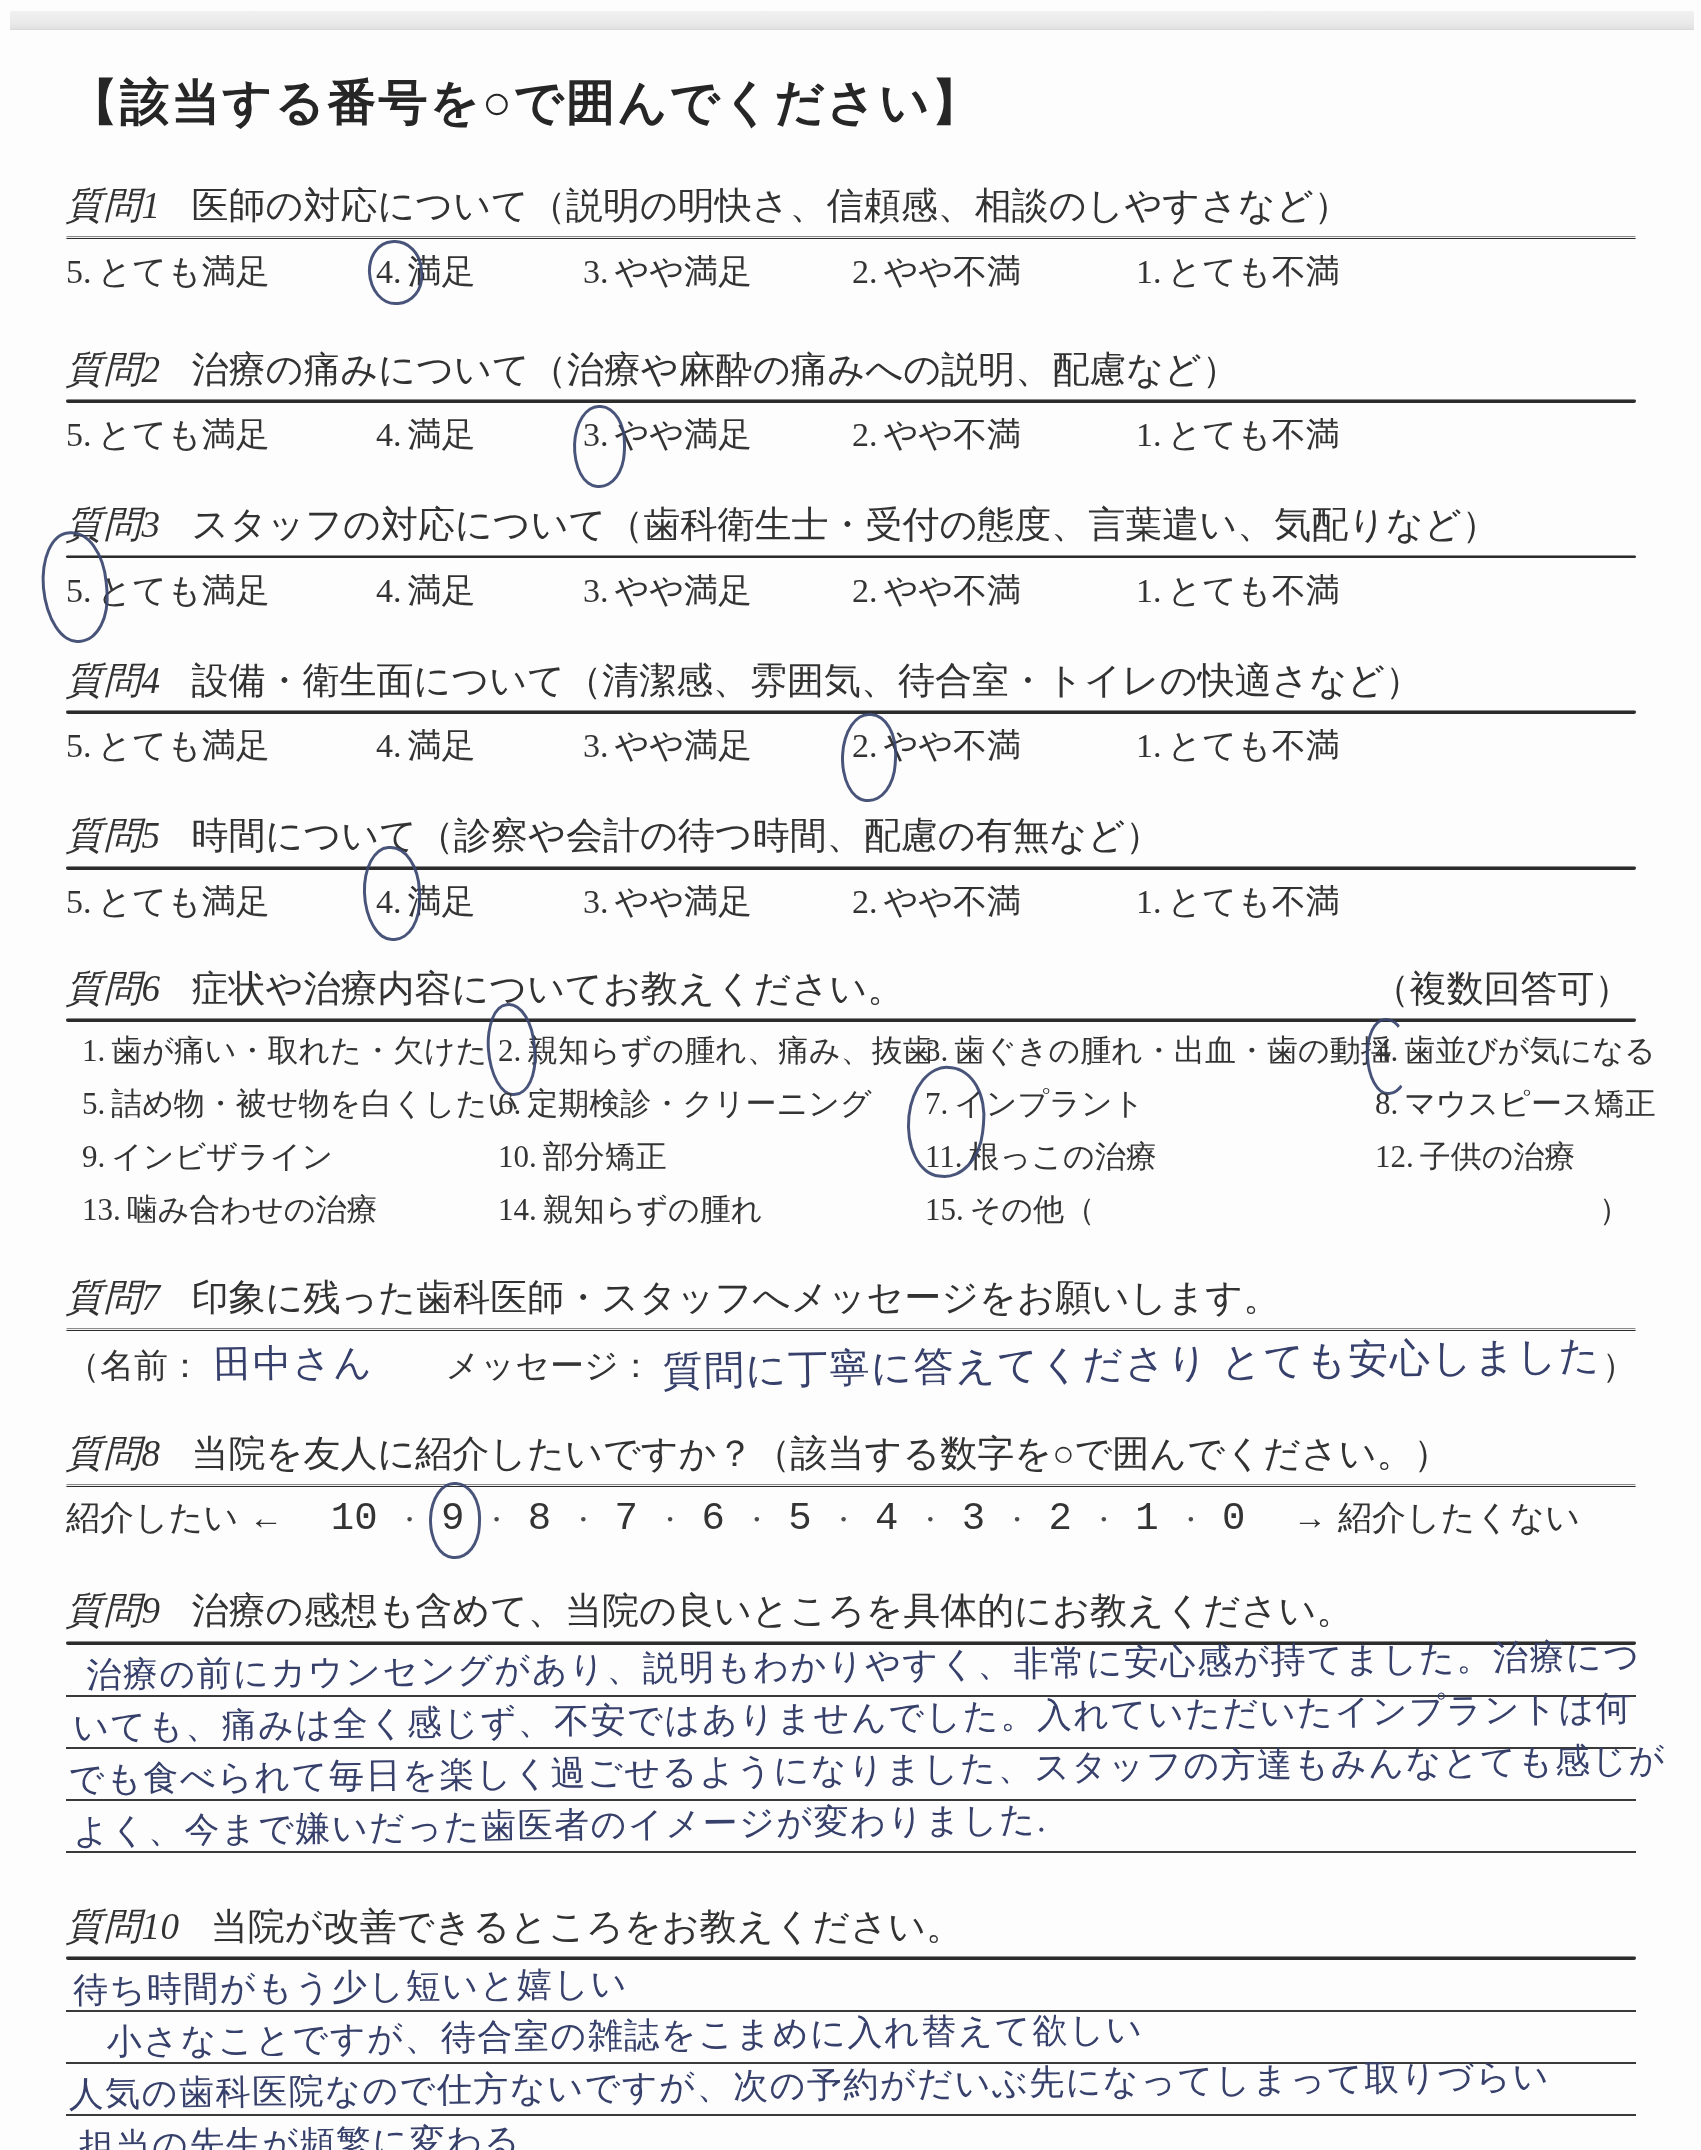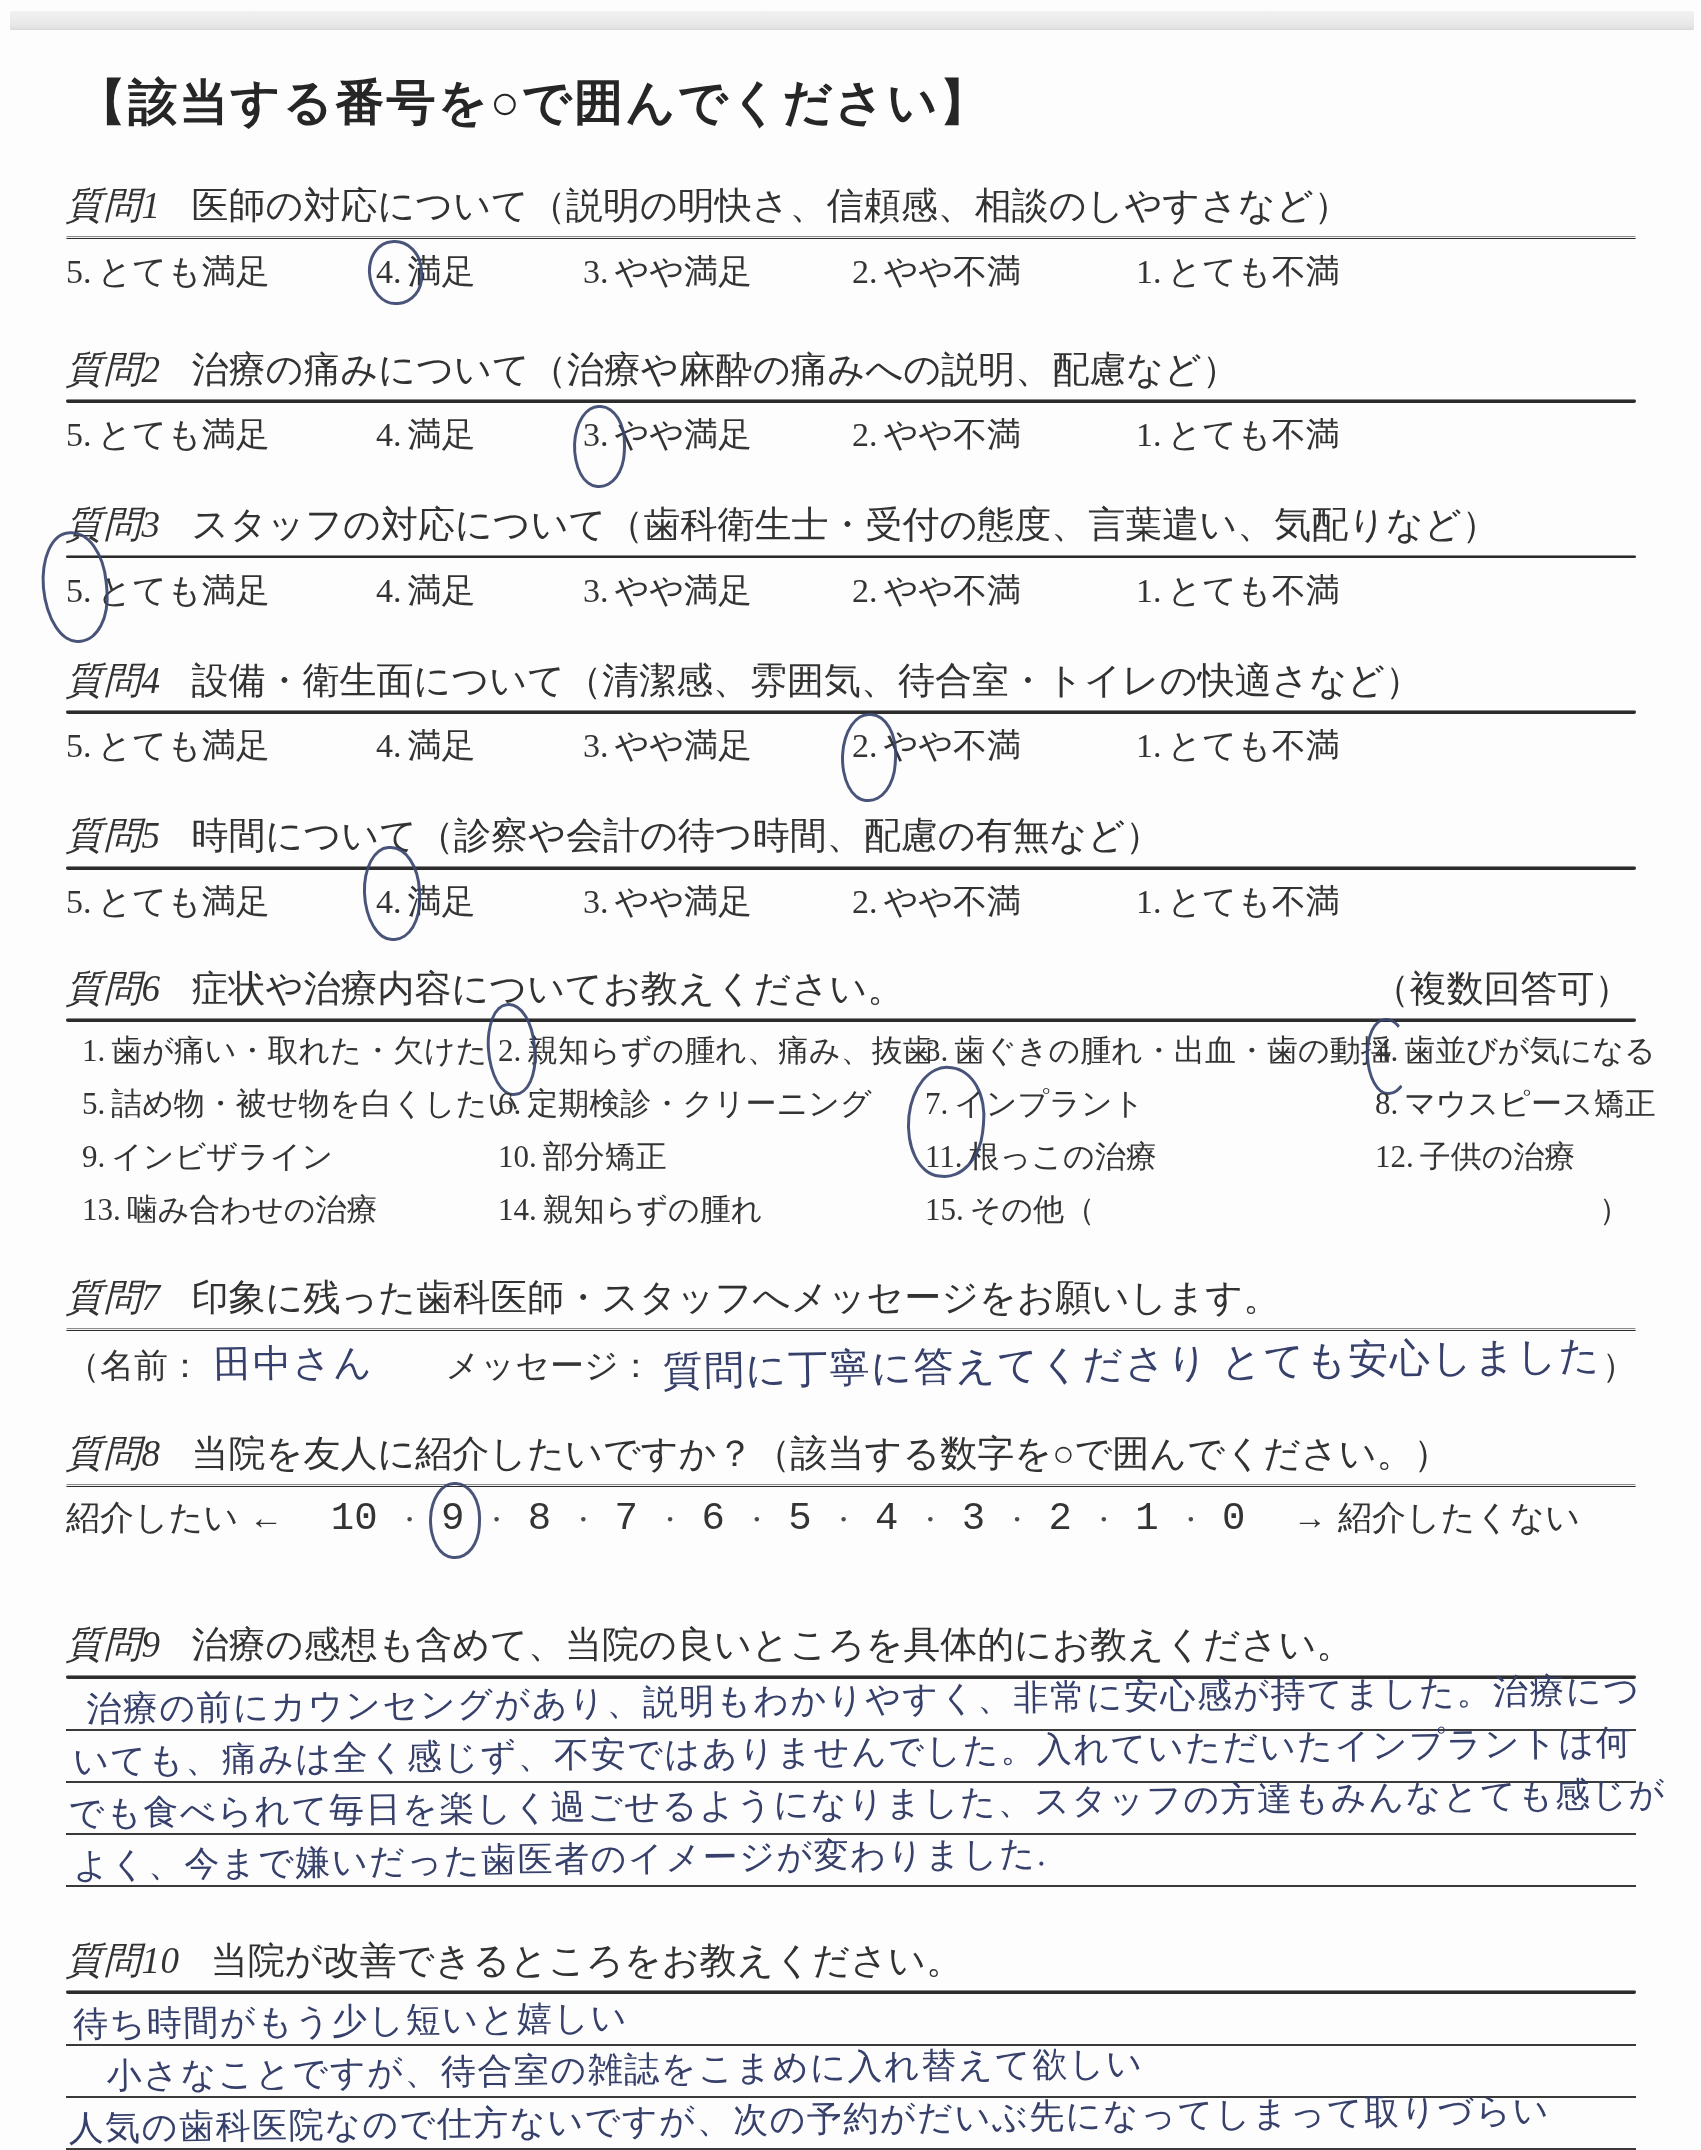--- a/index.html
+++ b/index.html
@@ -12,21 +12,21 @@
   .scan-band {
     margin: 11px 7.4px 0 10.3px;
     height: 19px;
     background: linear-gradient(180deg, #f1f1f1 0%, #e9e9e9 70%, #e0e0e0 100%);
     border-bottom: 1.5px solid #dadada;
     border-radius: 1.5px;
   }
   .page { padding: 0 65px 0 66px; }
 
   .title {
-    margin: 40px 0 0 11px;
+    margin: 40px 0 0 3px;
     font-size: 49px;
     font-weight: bold;
     letter-spacing: 2.2px;
     color: #262626;
   }
 
   .q-head {
     display: flex;
     align-items: baseline;
     font-size: 37px;
@@ -431,21 +431,21 @@
       <span class="q8-dot">・</span>
       <span class="q8-num">1</span>
       <span class="q8-dot">・</span>
       <span class="q8-num">0</span>
       <span class="q8-gap"></span>
       <span class="q8-arrow">→</span>
       <span>紹介したくない</span>
     </div>
   </section>
 
-  <section class="q" style="margin-top:76px">
+  <section class="q" style="margin-top:42px">
     <div class="q-head">
       <span class="q-label">質問9</span>
       <span class="q-text">治療の感想も含めて、当院の良いところを具体的にお教えください。</span>
     </div>
     <div class="rule"></div>
     <div class="answers">
       <div class="ans-row">
           <span class="hand ind-a">治療の前にカウンセングがあり、説明もわかりやすく、非常に安心感が持てました。治療につ</span>
         </div>
       <div class="ans-row">

